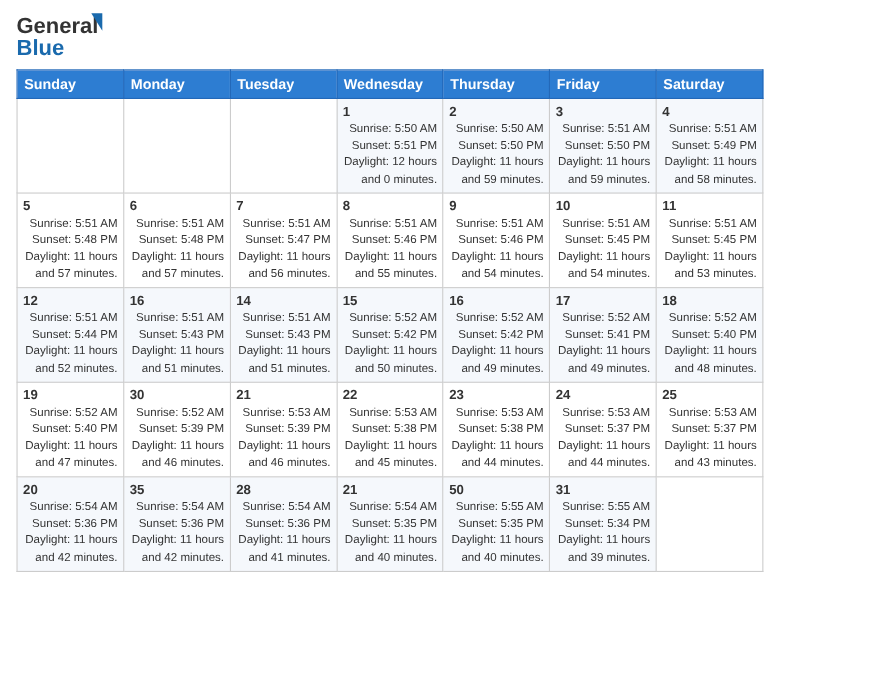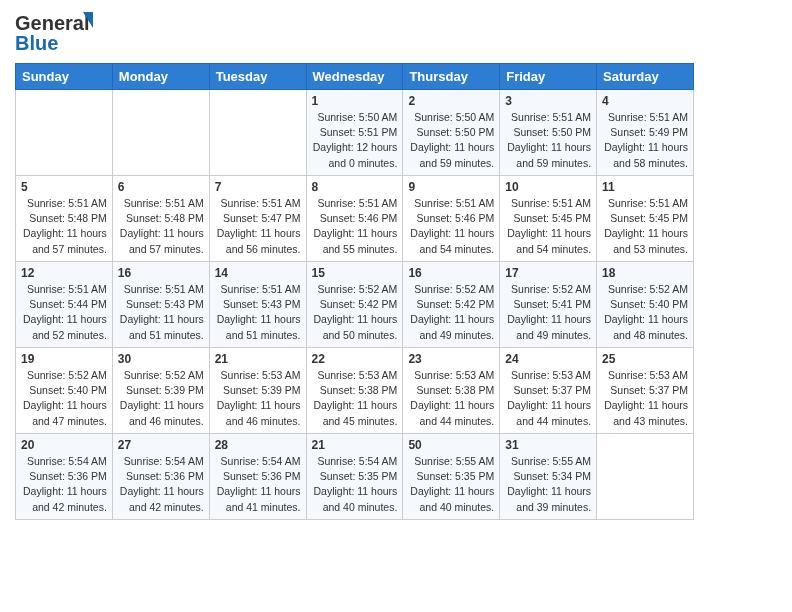--- a/index.html
+++ b/index.html
@@ -272,21 +272,21 @@
           </td>
         </tr>
         <tr>
           <td>
             <span class="day-number">20</span>
             <div class="day-info" style="white-space: pre-line;">Sunrise: 5:54 AM
 Sunset: 5:36 PM
 Daylight: 11 hours and 42 minutes.</div>
           </td>
           <td>
-            <span class="day-number">27</span>
+            <span class="day-number">35</span>
             <div class="day-info" style="white-space: pre-line;">Sunrise: 5:54 AM
 Sunset: 5:36 PM
 Daylight: 11 hours and 42 minutes.</div>
           </td>
           <td>
             <span class="day-number">28</span>
             <div class="day-info" style="white-space: pre-line;">Sunrise: 5:54 AM
 Sunset: 5:36 PM
 Daylight: 11 hours and 41 minutes.</div>
           </td>

